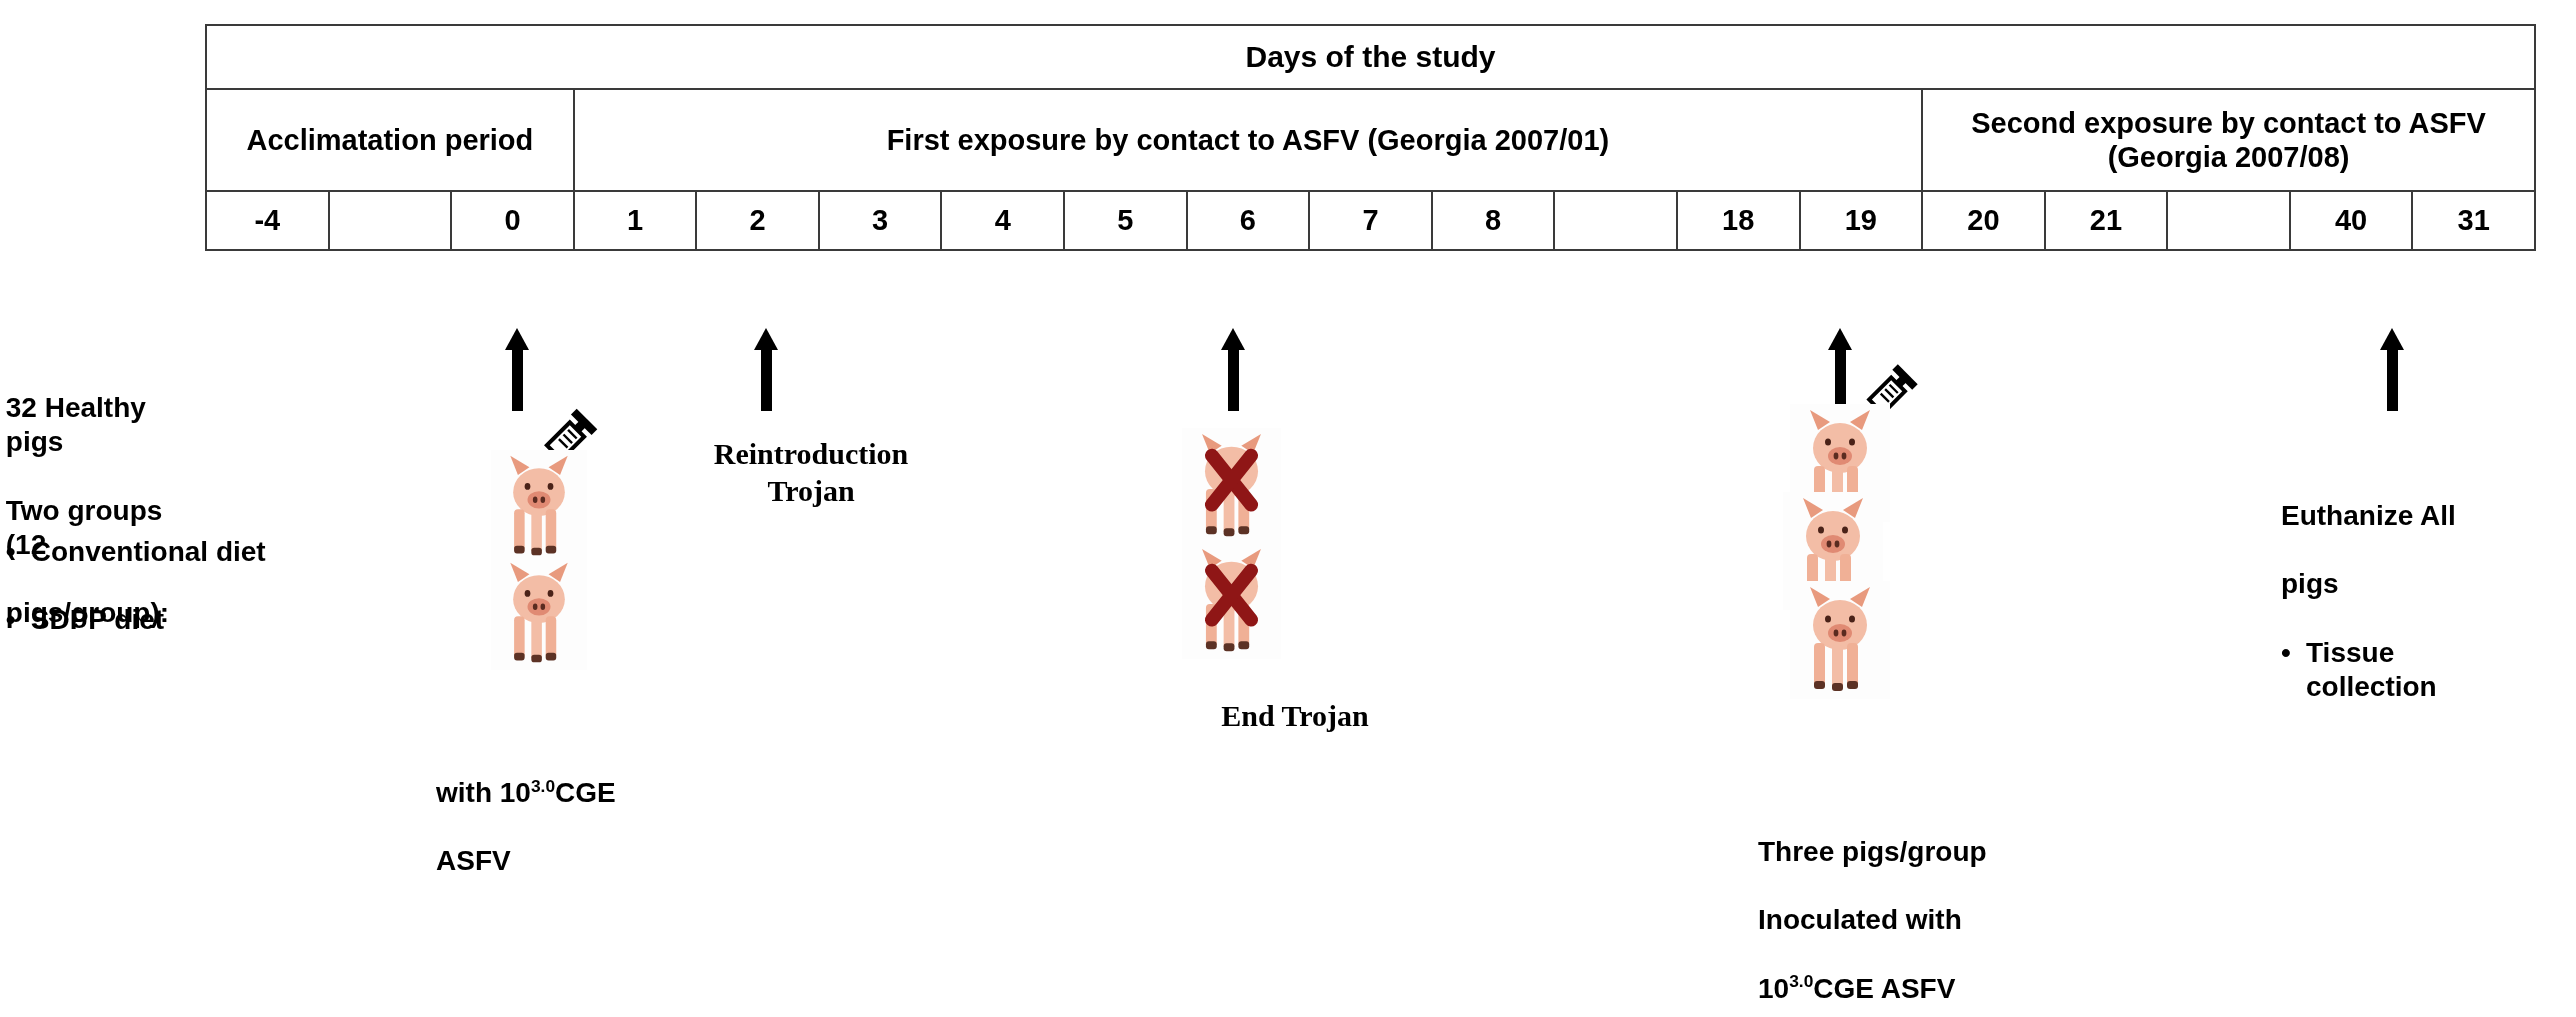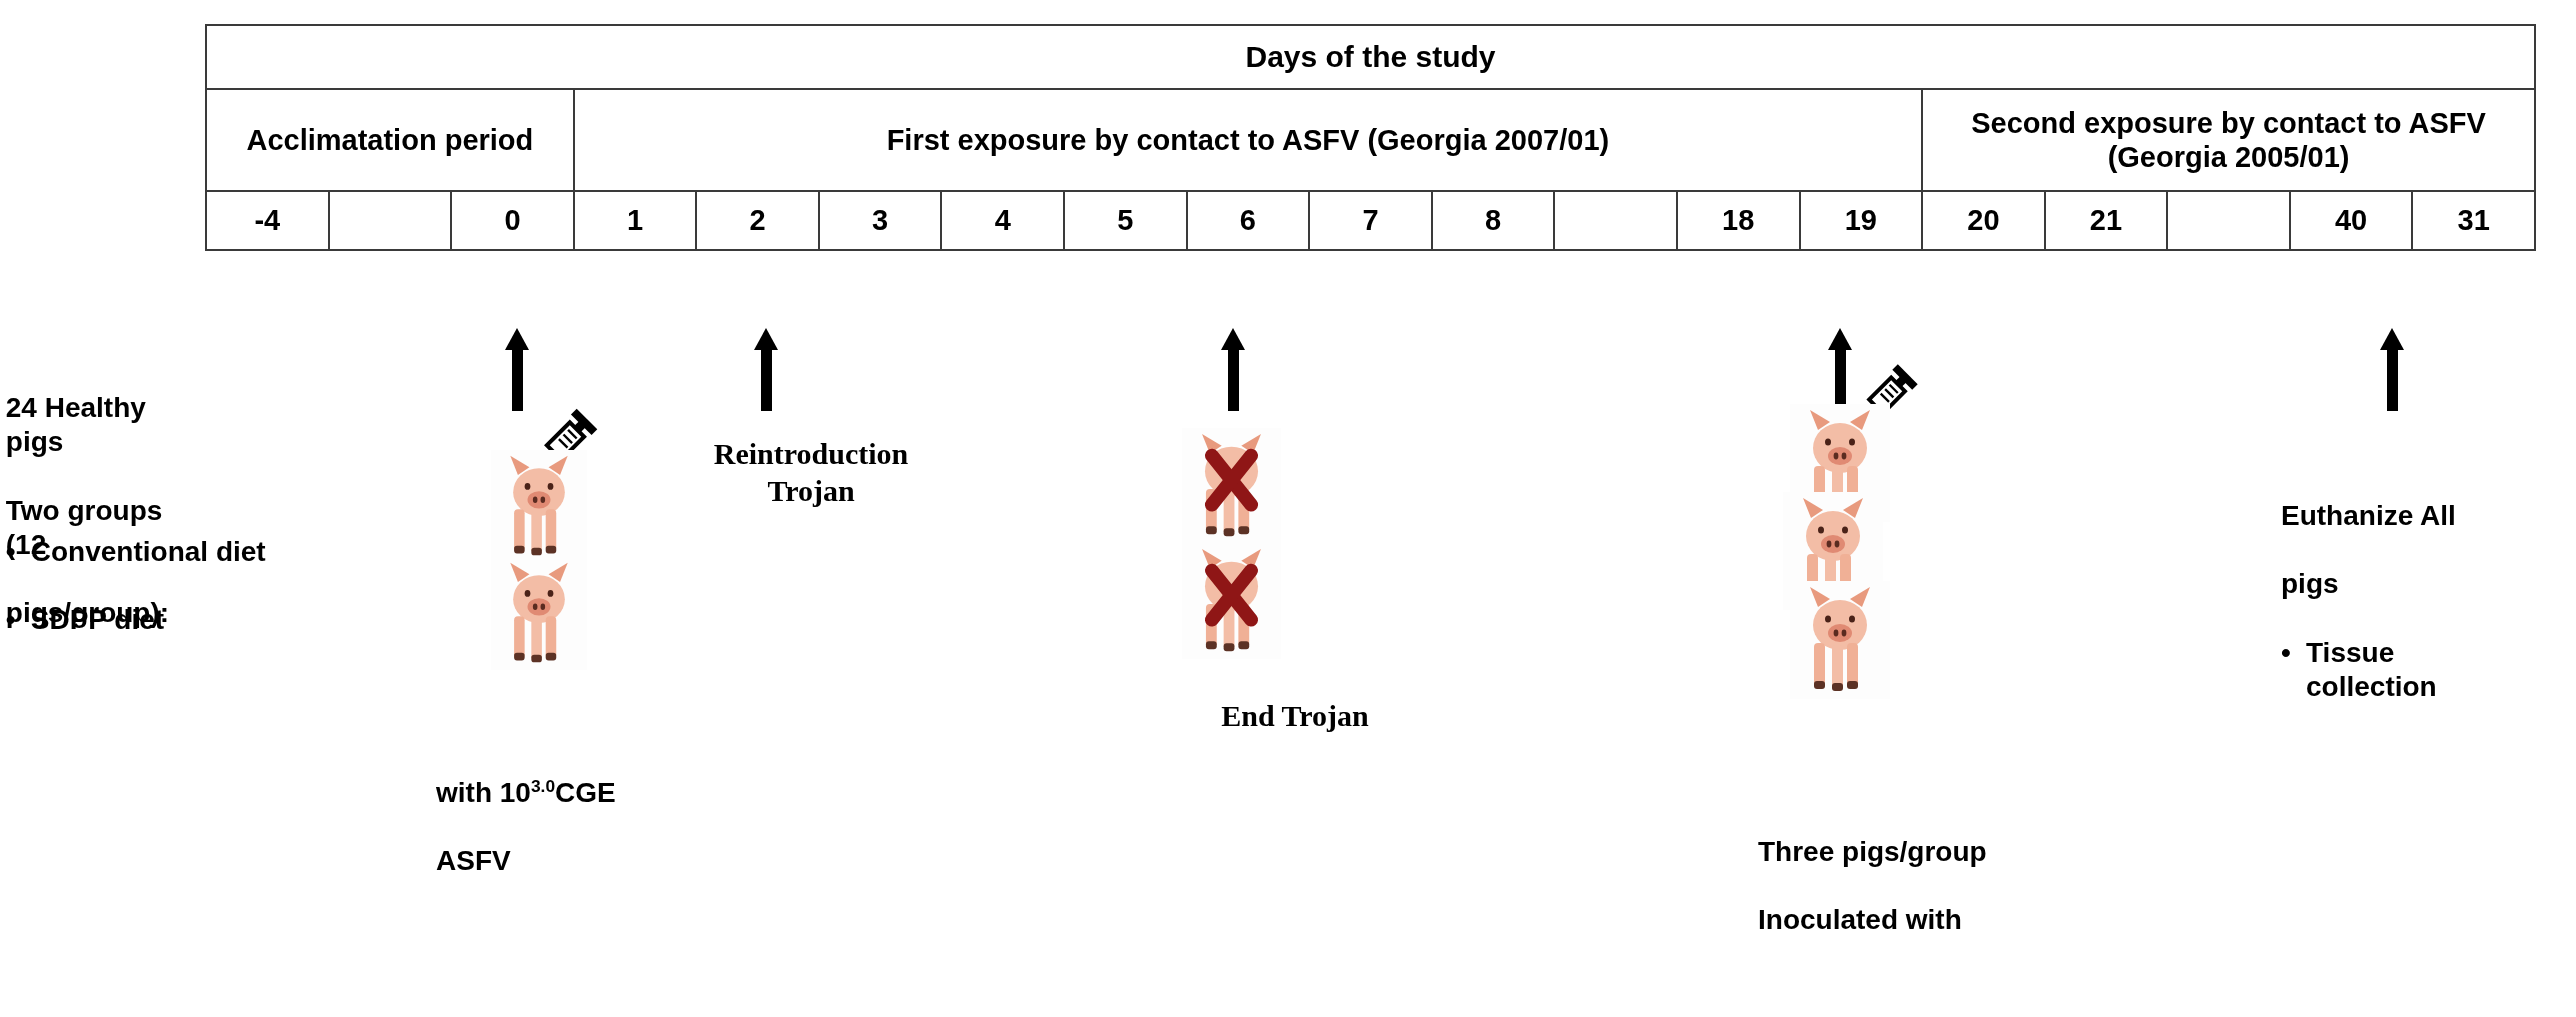--- a/index.html
+++ b/index.html
@@ -117,21 +117,21 @@
   <tbody>
     <tr class="row-title">
       <td colspan="19">Days of the study</td>
     </tr>
     <tr class="row-phase">
       <td colspan="3">Acclimatation
 period</td>
       <td colspan="11">First exposure by contact to ASFV
 (Georgia 2007/01)</td>
       <td colspan="5">Second exposure by contact to
-ASFV (Georgia 2005/01)</td>
+ASFV (Georgia 2007/08)</td>
     </tr>
     <tr class="row-days">
       <td>-4</td>
       <td></td>
       <td>0</td>
       <td>1</td>
       <td>2</td>
       <td>3</td>
       <td>4</td>
       <td>5</td>
@@ -144,21 +144,21 @@
       <td>20</td>
       <td>21</td>
       <td></td>
       <td>40</td>
       <td>31</td>
     </tr>
   </tbody>
 </table>
 
 <div class="txt txt-38" style="left:5.8px; top:357px; width:196px;">
-  <div>24 Healthy pigs</div>
+  <div>32 Healthy pigs</div>
   <div>Two groups (12</div>
   <div>pigs/group):</div>
 </div>
 <div class="txt txt-38" style="left:5.8px; top:501px; width:305px;">
   <div class="bullet-row">
     <span class="bullet-dot">•</span>
     <span class="bullet-text">Conventional diet</span>
   </div>
   <div class="bullet-row">
     <span class="bullet-dot">•</span>
@@ -334,20 +334,21 @@
     <rect x="42" y="64" width="11" height="44" rx="4" fill="#f3bda6"></rect>
     <rect x="57" y="62" width="11" height="44" rx="4" fill="#f0b096"></rect>
     <rect x="24" y="100" width="11" height="8" rx="3" fill="#5c3225"></rect>
     <rect x="42" y="102" width="11" height="8" rx="3" fill="#5c3225"></rect>
     <rect x="57" y="100" width="11" height="8" rx="3" fill="#5c3225"></rect>
   </svg>
 </div>
 <div class="txt txt-38" style="left:1758px; top:801px; width:406px;">
   <div>Three pigs/group</div>
   <div>Inoculated with</div>
+  <div><span>10</span><sup>3.0</sup><span>CGE ASFV</span></div>
 </div>
 
 <div class="arrow" style="left:2380px; top:328px; height:83px;">
   <div class="head"></div>
     <div class="shaft"></div>
 </div>
 <div class="txt txt-38" style="left:2281px; top:465px; width:298px;">
   <div>Euthanize All</div>
   <div>pigs</div>
   <div class="bullet-row">

